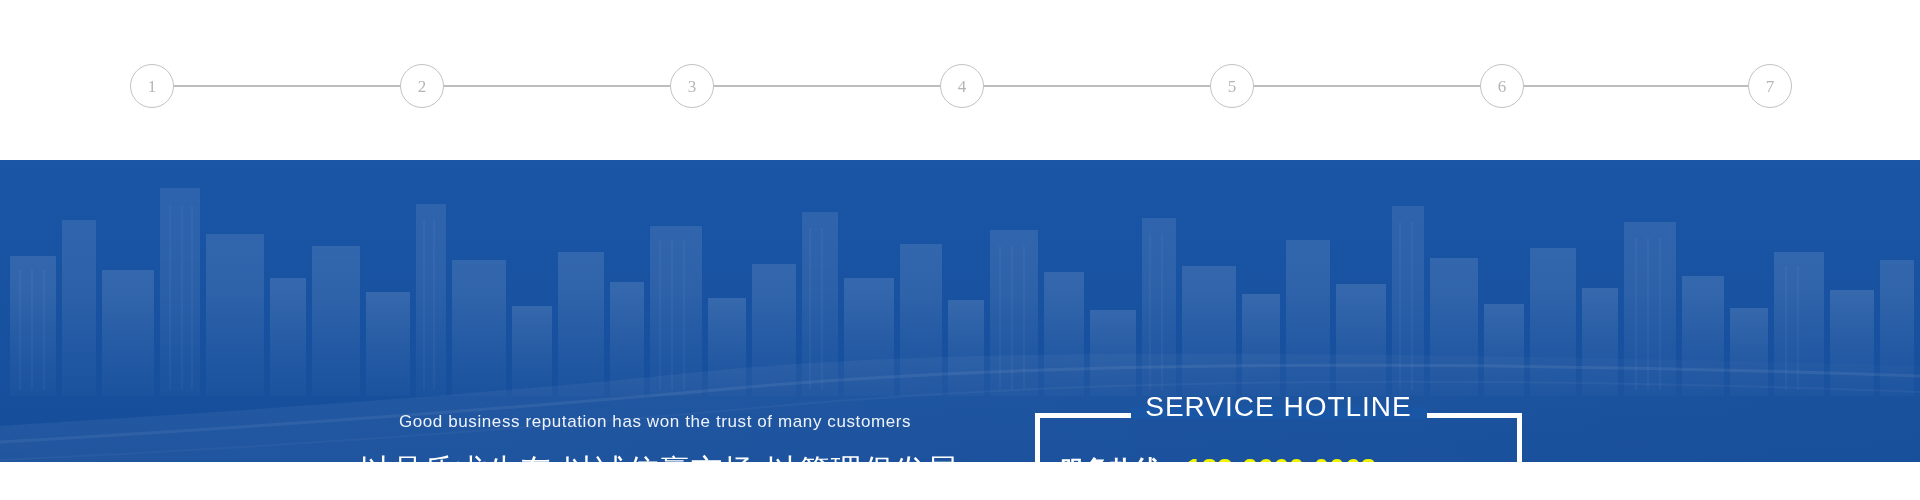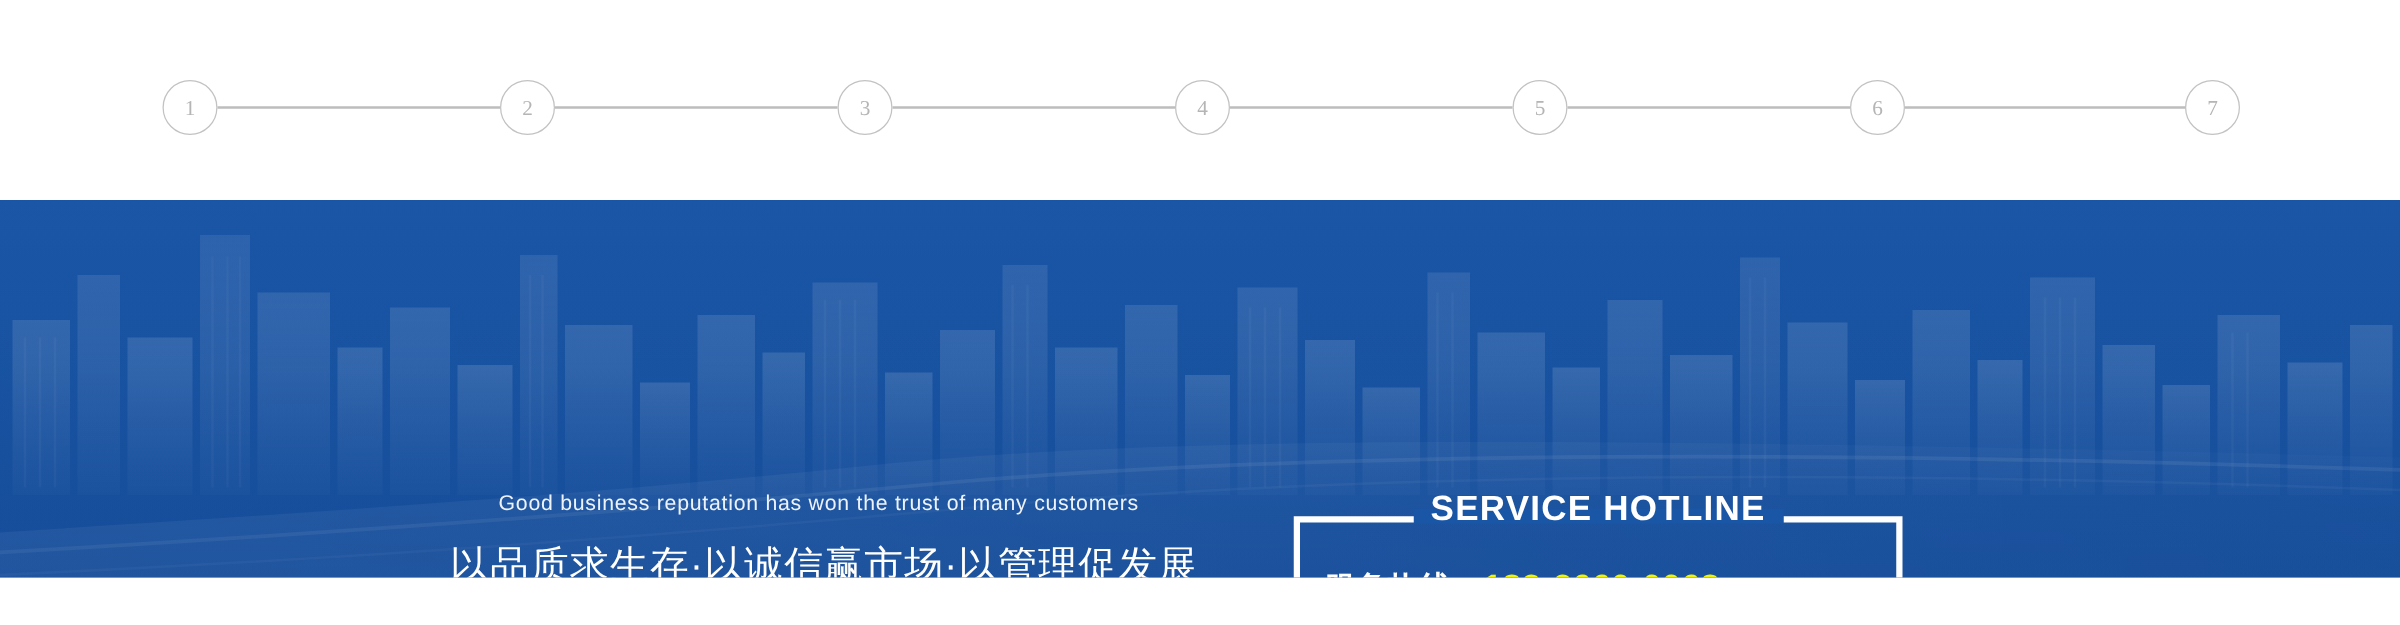--- a/index.html
+++ b/index.html
@@ -42,21 +42,21 @@
   .city-layer { position:absolute; inset:0; }
   .city-layer svg { display:block; width:1920px; height:302px; }
   .banner-sheen {
     position:absolute; inset:0;
     background:linear-gradient(180deg, rgba(26,84,166,0.55) 0%, rgba(22,78,158,0.18) 45%, rgba(20,74,152,0.45) 100%);
     pointer-events:none;
   }
 
   
   .slogan {
-    position:absolute; left:360px; top:233px; width:590px;
+    position:absolute; left:360px; top:252px; width:590px;
     text-align:center; color:#ffffff;
   }
   .slogan-en {
     font-size:17px; letter-spacing:0.6px; color:#eef3fb;
     font-weight:400; white-space:nowrap;
   }
   .slogan-cn {
     margin-top:18px;
     font-size:31px; font-weight:400; letter-spacing:1px;
     color:#ffffff; white-space:nowrap;
@@ -71,21 +71,21 @@
     border:5px solid #ffffff;
   }
   
   .hl-notch {
     position:absolute; left:96px; top:-6px; width:296px; height:12px;
     background:#1a56a6;
   }
   .hl-caption {
     position:absolute; left:0; top:-22px; width:487px;
     text-align:center;
-    font-size:28px; letter-spacing:1px; color:#ffffff; font-weight:700;
+    font-size:28px; letter-spacing:1px; color:#ffffff; font-weight:400;
     white-space:nowrap;
   }
   .hl-rows {
     position:absolute; left:0; top:38px; width:487px;
     padding-left:24px;
   }
   .hl-row {
     display:flex; align-items:baseline; white-space:nowrap;
     line-height:1.35;
   }

